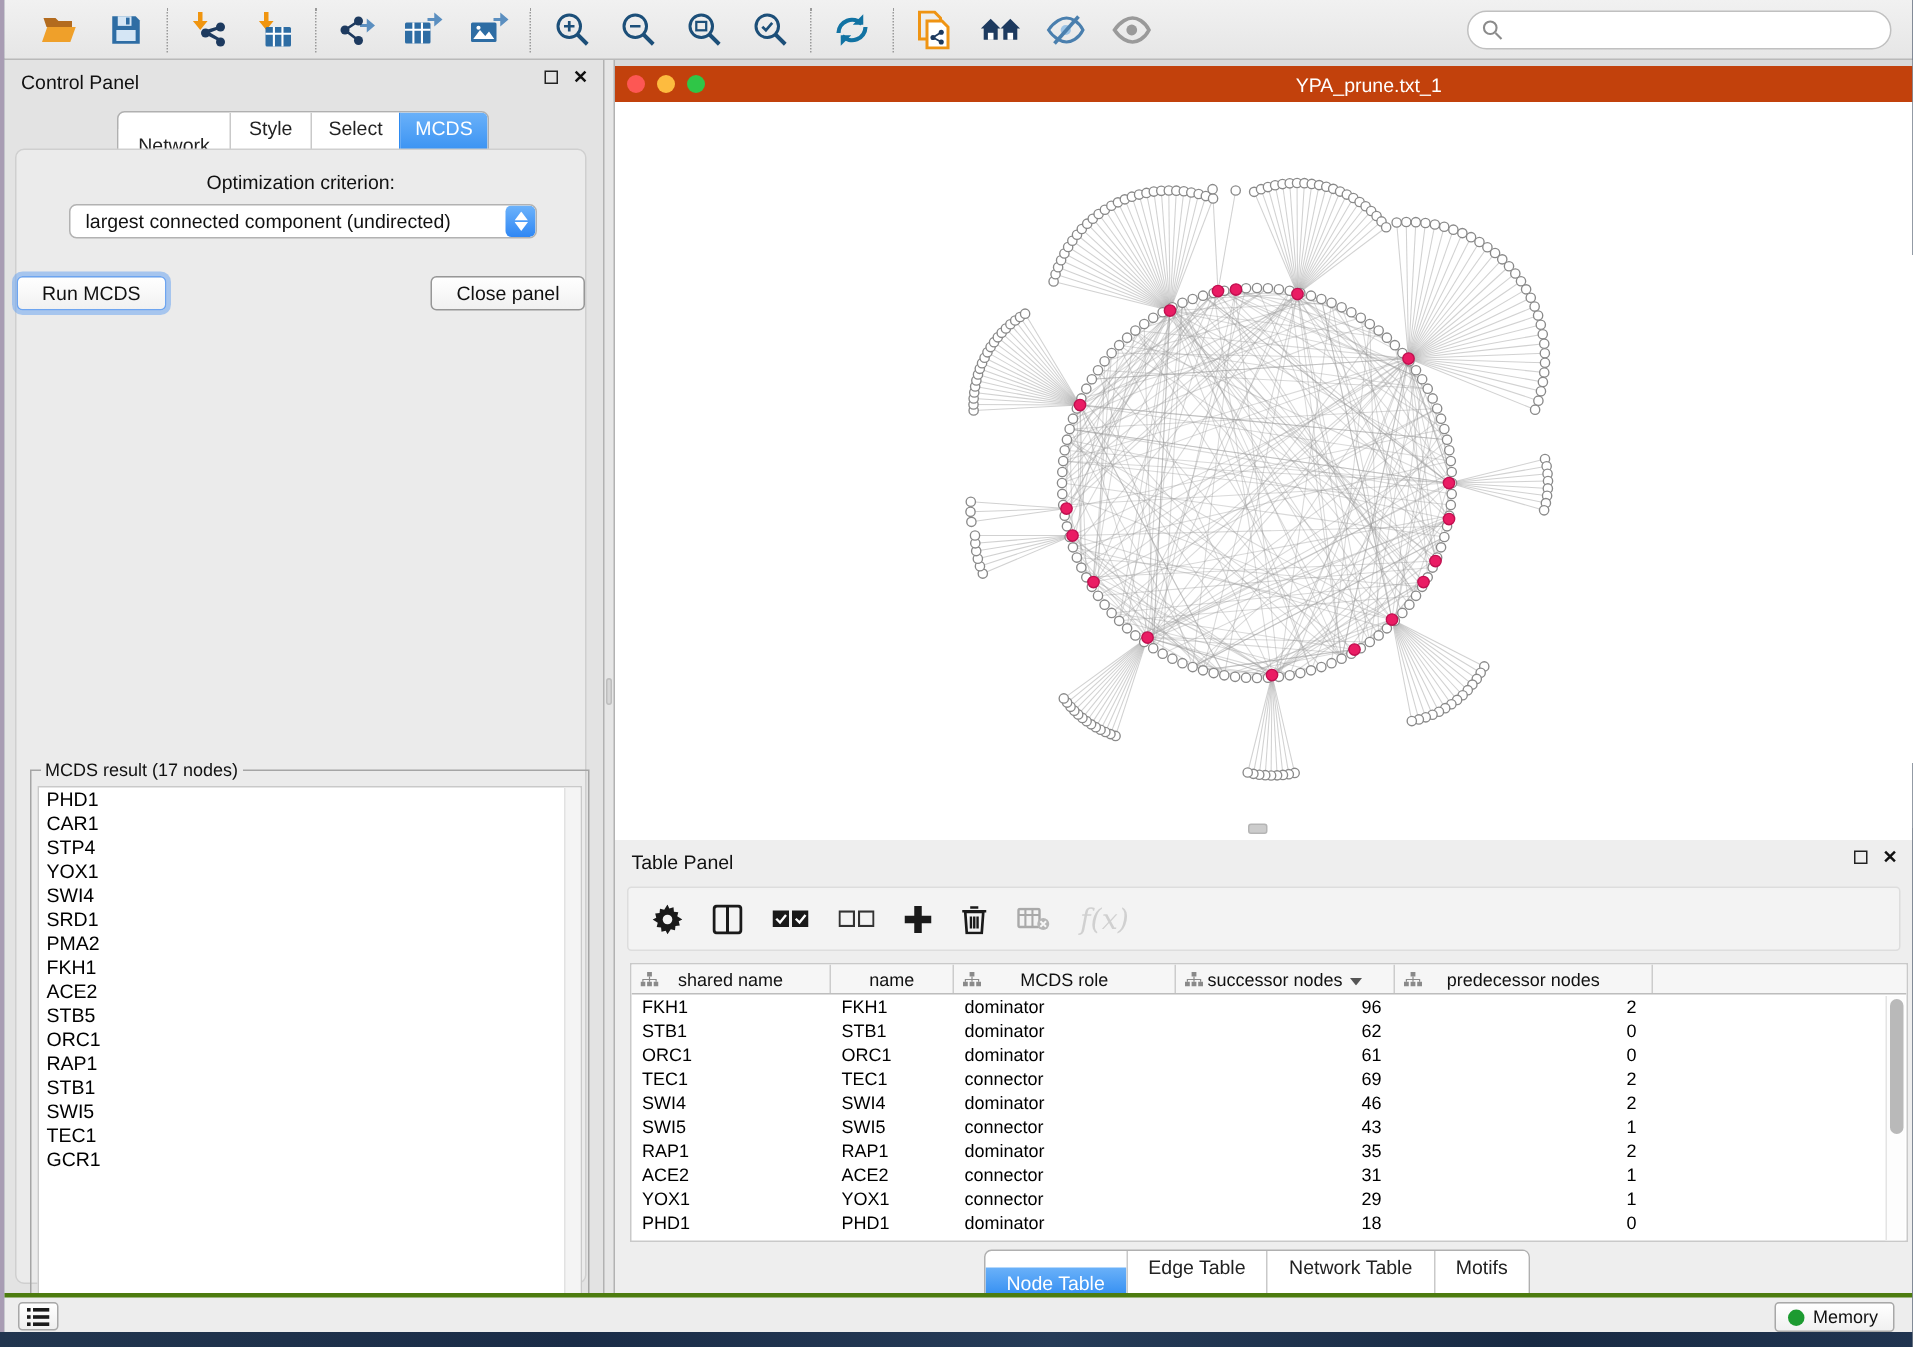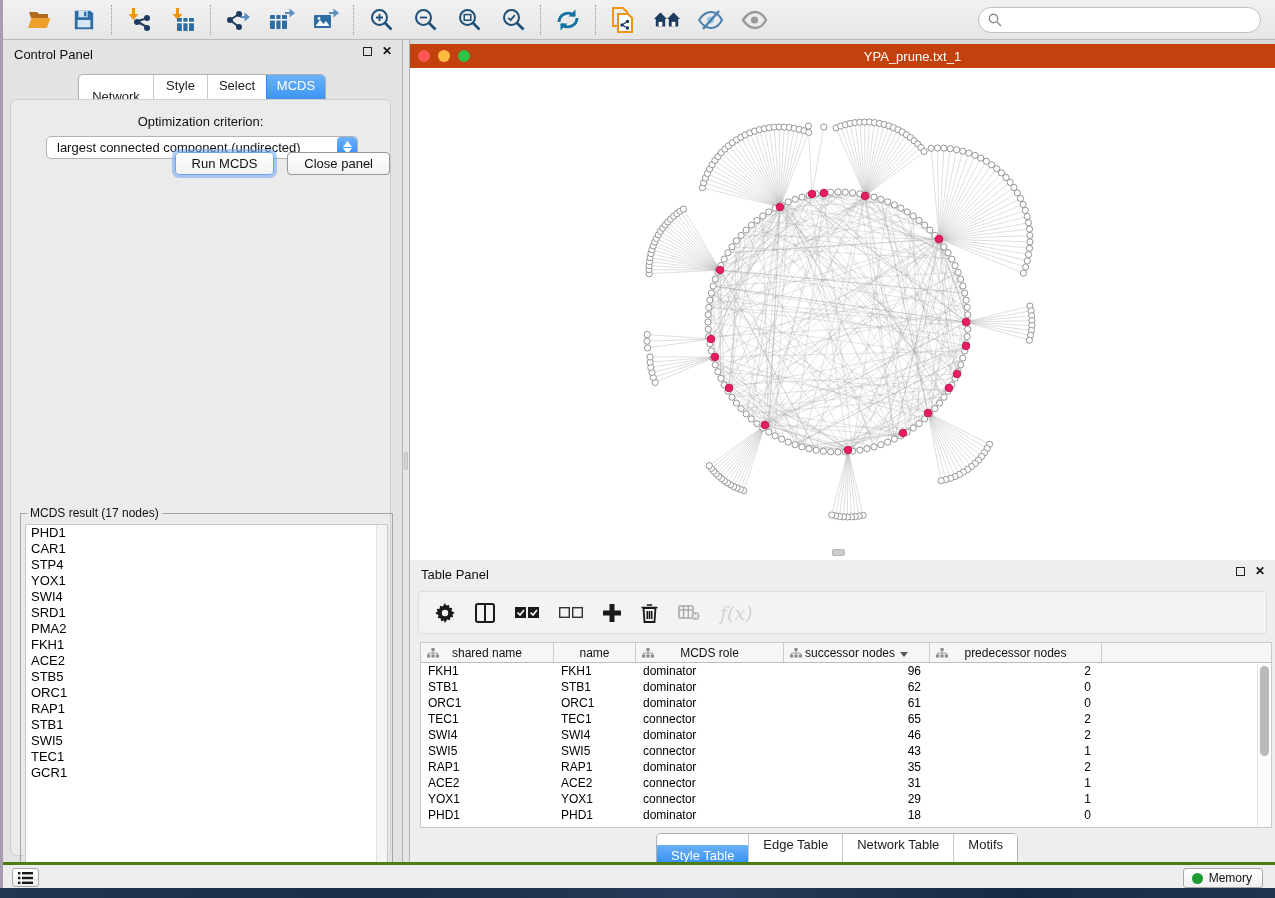--- a/index.html
+++ b/index.html
@@ -36,21 +36,21 @@
   .cp-tabs .seg-tab:nth-child(1){width:74px;} .cp-tabs .seg-tab:nth-child(2){width:54px;}
   .cp-tabs .seg-tab:nth-child(3){width:59px;} .cp-tabs .seg-tab:nth-child(4){width:59px;}
   .cp-card { position:absolute; left:7px; top:59px; width:381px; height:757px; background:#ebebeb;
              border:1px solid #cfcfcf; border-radius:6px; }
   .opt-label { margin-top:14px; text-align:center; font-size:13px; color:#111; }
   .dropdown { position:absolute; left:35px; top:36px; width:312px; height:23px; background:#fff;
               border:1px solid #b2b2b2; border-radius:5px; display:flex; align-items:center; overflow:hidden; }
   .dropdown .dd-text { flex:1; font-size:13px; color:#111; padding-left:10px; white-space:nowrap; }
   .dd-spin { width:20px; height:21px; margin:0; border-radius:4px; background:linear-gradient(#6db3fb,#2f87f4);
              display:flex; flex-direction:column; align-items:center; justify-content:center; gap:1px; }
-  .btn-row { position:absolute; left:0; top:52px; width:100%; display:flex; justify-content:flex-end; gap:13px; }
+  .btn-row { position:absolute; left:0; top:84px; width:100%; display:flex; justify-content:space-between; gap:13px; }
   .mac-btn { height:23px; padding:0 16px; font-size:13px; color:#111; background:linear-gradient(#ffffff,#f1f1f1);
              border:1px solid #979797; border-radius:4px; }
   .mac-btn.focused { box-shadow:0 0 0 3px rgba(110,165,240,.55); border-color:#6ea5f0; }
   .mcds-fieldset { position:absolute; left:9px; top:406px; width:373px; height:373px; border:1px solid #a5a5a5;
                    background:transparent; padding:0; }
   .mcds-fieldset legend { font-size:12px; color:#111; margin-left:6px; padding:0 3px; }
   .mcds-list { position:absolute; left:4px; top:4px; right:4px; bottom:4px; background:#fff;
                border:1px solid #c9c9c9; overflow:hidden; font-size:13px; color:#000; }
   .mcds-list .item { height:16px; line-height:16px; padding-left:5px; }
   .mcds-scroll { position:absolute; right:0; top:0; bottom:0; width:11px; background:#f4f4f4; border-left:1px solid #e2e2e2; }
@@ -1182,21 +1182,21 @@
               <div class="nt-cell c0">ORC1</div>
               <div class="nt-cell c1">ORC1</div>
               <div class="nt-cell c2">dominator</div>
               <div class="nt-cell c3">61</div>
               <div class="nt-cell c4">0</div>
             </div>
             <div class="nt-row">
               <div class="nt-cell c0">TEC1</div>
               <div class="nt-cell c1">TEC1</div>
               <div class="nt-cell c2">connector</div>
-              <div class="nt-cell c3">65</div>
+              <div class="nt-cell c3">69</div>
               <div class="nt-cell c4">2</div>
             </div>
             <div class="nt-row">
               <div class="nt-cell c0">SWI4</div>
               <div class="nt-cell c1">SWI4</div>
               <div class="nt-cell c2">dominator</div>
               <div class="nt-cell c3">46</div>
               <div class="nt-cell c4">2</div>
             </div>
             <div class="nt-row">
@@ -1233,21 +1233,21 @@
               <div class="nt-cell c2">dominator</div>
               <div class="nt-cell c3">18</div>
               <div class="nt-cell c4">0</div>
             </div>
           </div>
         <div class="nt-scrollbar">
             <div class="nt-thumb"></div>
           </div>
       </div>
       <div class="seg-tabs tp-tabs">
-          <span class="seg-tab selected">Style Table</span>
+          <span class="seg-tab selected">Node Table</span>
           <span class="seg-tab">Edge Table</span>
           <span class="seg-tab">Network Table</span>
           <span class="seg-tab">Motifs</span>
         </div>
     </div>
 
     <div class="status-bar">
       <span class="list-btn">
         <svg width="15" height="12" viewBox="0 0 15 12">
             <g fill="#1a1a1a">

